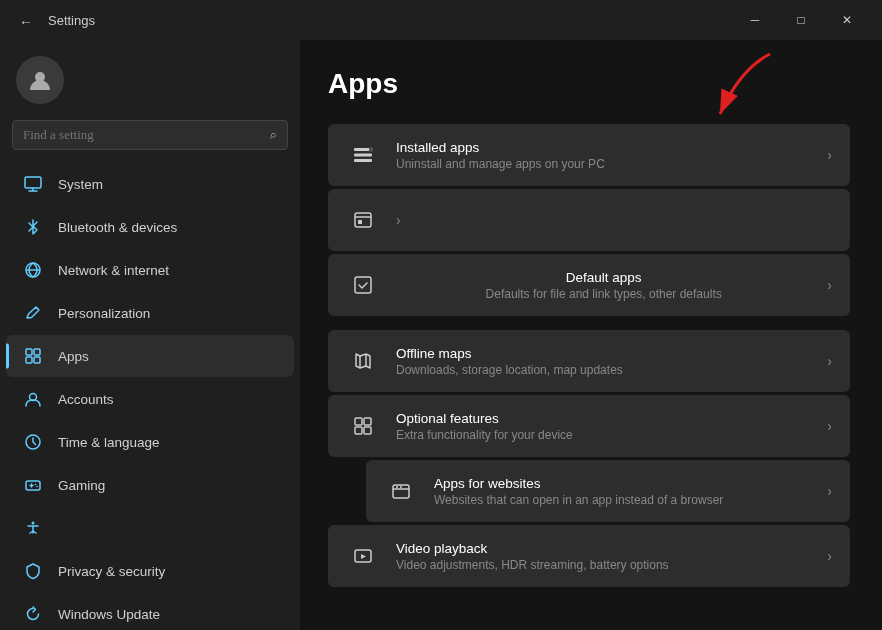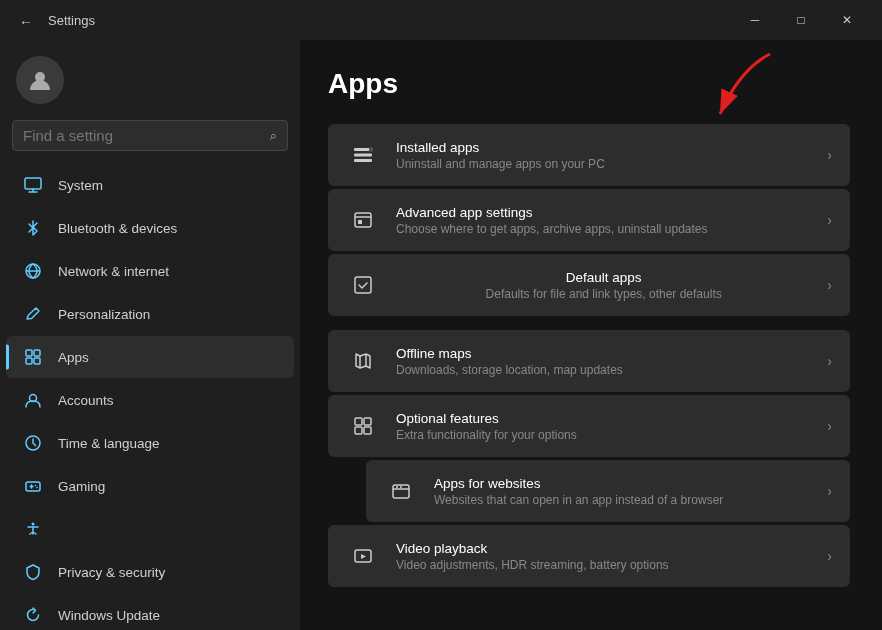--- a/index.html
+++ b/index.html
@@ -94,23 +94,23 @@
       border: 1px solid #444;
       border-radius: 4px;
       padding: 6px 10px;
       gap: 8px;
     }
     .search-box input {
       background: transparent;
       border: none;
       outline: none;
       color: #f0abfc;
-      font-size: 15px;
+      font-size: 13px;
       flex: 1;
-      font-family: Liberation Sans, sans-serif;
+      font-family: Liberation Serif, serif;
     }
     .search-icon-span {
       color: #aaa;
       font-size: 13px;
     }
 
     
     .nav-item {
       display: flex;
       align-items: center;
@@ -399,24 +399,20 @@
         </div>
         <div style="position: relative;">
           <div class="settings-item">
     <div class="item-icon">
               <svg width="22" height="22" viewBox="0 0 22 22" fill="none">
                 <rect x="3" y="4" width="16" height="14" rx="2" stroke="#ccc" stroke-width="1.5" fill="none"></rect>
                 <line x1="3" y1="8" x2="19" y2="8" stroke="#ccc" stroke-width="1.5"></line>
                 <rect x="6" y="11" width="4" height="4" rx="0.5" fill="#ccc"></rect>
               </svg>
             </div>
-    <div class="item-text">
-      <div class="item-title">Advanced app settings</div>
-      <div class="item-desc">Choose where to get apps, archive apps, uninstall updates</div>
-    </div>
     <span class="chevron">›</span>
   </div>
         </div>
         <div style="position: relative; text-align: center;">
           <div class="settings-item">
     <div class="item-icon">
               <svg width="22" height="22" viewBox="0 0 22 22" fill="none">
                 <rect x="3" y="3" width="16" height="16" rx="2" stroke="#ccc" stroke-width="1.5" fill="none"></rect>
                 <path d="M7 11l3 3 5-5" stroke="#ccc" stroke-width="1.5" stroke-linecap="round" stroke-linejoin="round"></path>
               </svg>
@@ -449,21 +445,21 @@
     <div class="item-icon">
               <svg width="22" height="22" viewBox="0 0 22 22" fill="none">
                 <rect x="3" y="3" width="7" height="7" rx="1" stroke="#ccc" stroke-width="1.5" fill="none"></rect>
                 <rect x="12" y="3" width="7" height="7" rx="1" stroke="#ccc" stroke-width="1.5" fill="none"></rect>
                 <rect x="3" y="12" width="7" height="7" rx="1" stroke="#ccc" stroke-width="1.5" fill="none"></rect>
                 <rect x="12" y="12" width="7" height="7" rx="1" stroke="#ccc" stroke-width="1.5" fill="none"></rect>
               </svg>
             </div>
     <div class="item-text">
       <div class="item-title">Optional features</div>
-      <div class="item-desc">Extra functionality for your options</div>
+      <div class="item-desc">Extra functionality for your device</div>
     </div>
     <span class="chevron">›</span>
   </div>
         </div>
         <div style="position: relative; padding-left: 38px;">
           <div class="settings-item">
     <div class="item-icon">
               <svg width="22" height="22" viewBox="0 0 22 22" fill="none">
                 <rect x="3" y="5" width="16" height="13" rx="2" stroke="#ccc" stroke-width="1.5" fill="none"></rect>
                 <line x1="3" y1="9" x2="19" y2="9" stroke="#ccc" stroke-width="1.5"></line>

